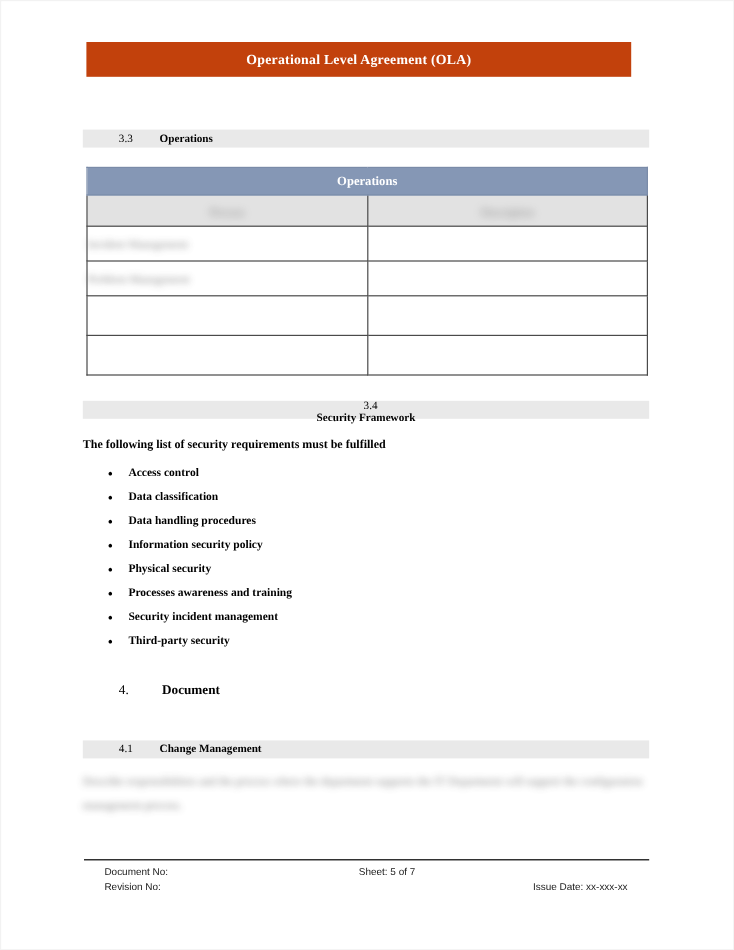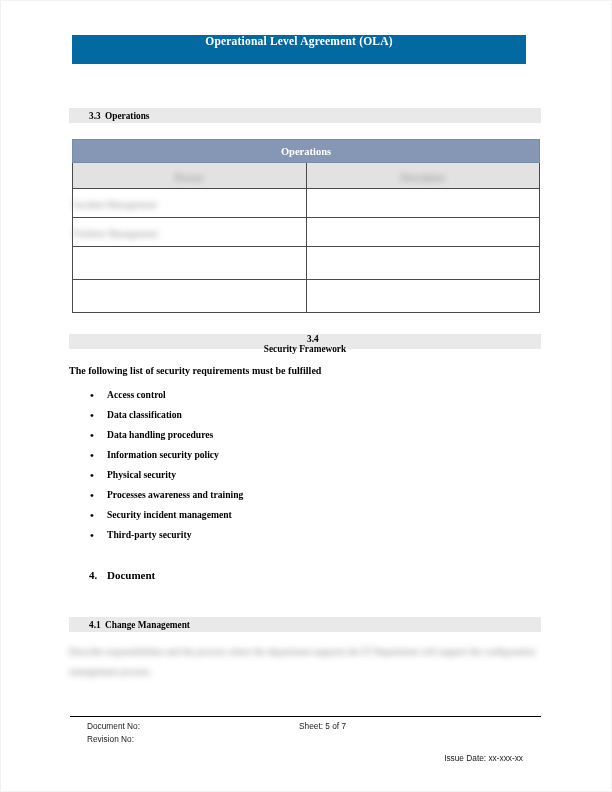--- a/index.html
+++ b/index.html
@@ -25,23 +25,23 @@
     border: 1px solid #f2f2f2;
   }
 
   
   .doc-title-bar {
     position: absolute;
     left: 71px;
     top: 34px;
     width: 454px;
     height: 29px;
-    background: #0369a1;
+    background: #c2410c;
     display: flex;
-    align-items: flex-start;
+    align-items: center;
     justify-content: center;
   }
   .doc-title-bar .title-text {
     color: #ffffff;
     font-size: 11.5px;
     font-weight: bold;
     letter-spacing: 0.2px;
     font-family: "Liberation Serif", serif;
   }
 
@@ -54,25 +54,26 @@
     height: 15px;
     display: flex;
     align-items: center;
   }
   .sec-bar.plain {
     background: transparent;
   }
   .sec-num {
     display: inline-block;
     font-size: 9.3px;
-    font-weight: bold;
+    font-weight: normal;
     font-family: "Liberation Serif", serif;
     width: 36px;
-    padding-left: 20px;
+    padding-left: 2px;
     box-sizing: border-box;
+    margin-left: 28px;
   }
   .sec-name {
     font-size: 9.3px;
     font-weight: bold;
     font-family: "Liberation Serif", serif;
   }
   .sec-bar.level1 .sec-num,
   .sec-bar.level1 .sec-name {
     font-size: 11px;
   }
@@ -203,21 +204,21 @@
     font-size: 8.3px;
     color: #1a1a1a;
   }
   .footer .f-row {
     position: relative;
     height: 13px;
     line-height: 13px;
   }
   .footer .f-left  { position: absolute; left: 0; padding-left: 17px; }
   .footer .f-mid   { position: absolute; left: 229px; }
-  .footer .f-right { position: absolute; right: 18px; margin-top: 19px; }
+  .footer .f-right { position: absolute; right: 18px; }
 </style>
 </head>
 <body>
 
 <div class="page">
 
   <div class="doc-title-bar">
     <span class="title-text">Operational Level Agreement (OLA)</span>
   </div>
 

